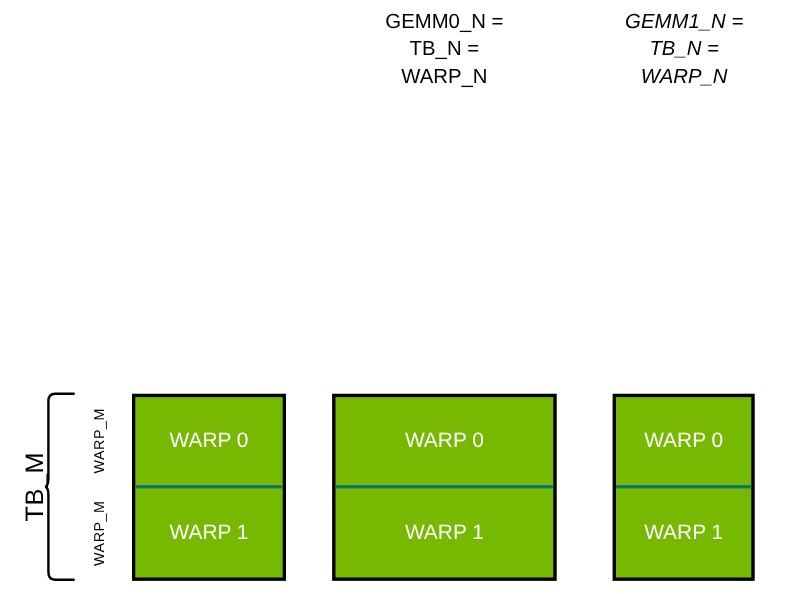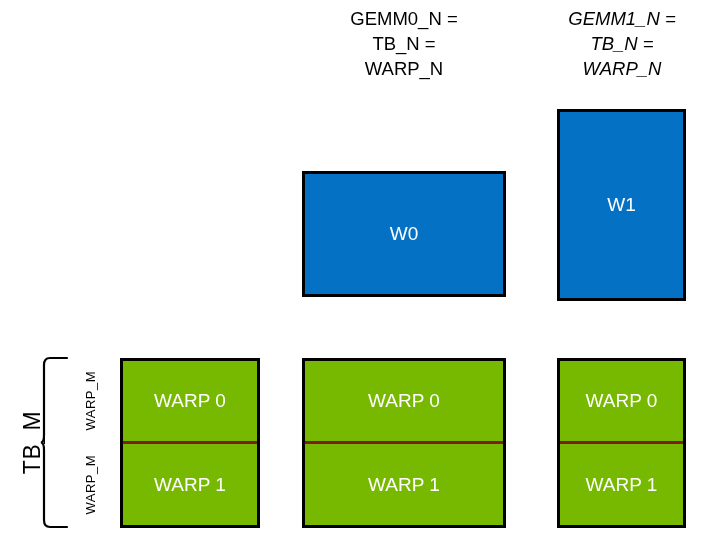--- a/index.html
+++ b/index.html
@@ -52,21 +52,21 @@
   .green-cell {
     box-sizing: border-box;
     width: 100%;
     color: #ffffff;
     font-size: 19px;
     display: flex;
     align-items: center;
     justify-content: center;
   }
   .green-cell.top {
-    border-bottom: 3px solid #7f1d1d;
+    border-bottom: 3px solid #0f766e;
   }
 
   
   .vlabel {
     position: absolute;
     color: #000000;
     white-space: nowrap;
     transform-origin: 50% 50%;
   }
   .vlabel .inner {
@@ -93,27 +93,21 @@
 <div id="canvas">
 
   <div class="col-caption" id="caption-col-1" style="left:302px; top:6px; width:204px;">GEMM0_N =
 TB_N =
 WARP_N</div>
 
   <div class="col-caption" id="caption-col-2" style="left:536px; top:6px; width:172px;font-style:italic;">GEMM1_N =
 TB_N =
 WARP_N</div>
 
-  <div class="blue-box" id="box-w0" style="left:302px; top:171px; width:204px; height:126px;">
-    <span>W0</span>
-  </div>
 
-  <div class="blue-box" id="box-w1" style="left:557px; top:109px; width:129px; height:192px;">
-    <span>W1</span>
-  </div>
 
   <svg id="tb-bracket" style="left:40px; top:355px;" width="30" height="175" viewBox="0 0 30 175">
     <path d="M 27 3 L 10 3 Q 4 3 4 10 L 4 80 Q 4 87 1 87.5 Q 4 88 4 95 L 4 165 Q 4 172 10 172 L 27 172" fill="none" stroke="#000000" stroke-width="2.2" stroke-linecap="round"></path>
   </svg>
 
   <div class="vlabel" id="tb-m-label" style="left:-18px; top:429px; width:100px; text-align:center;">
     <span class="inner">TB_M</span>
   </div>
 
   <div class="vlabel warp-m-label" style="left:64px; top:397px; width:52px; text-align:center;">

